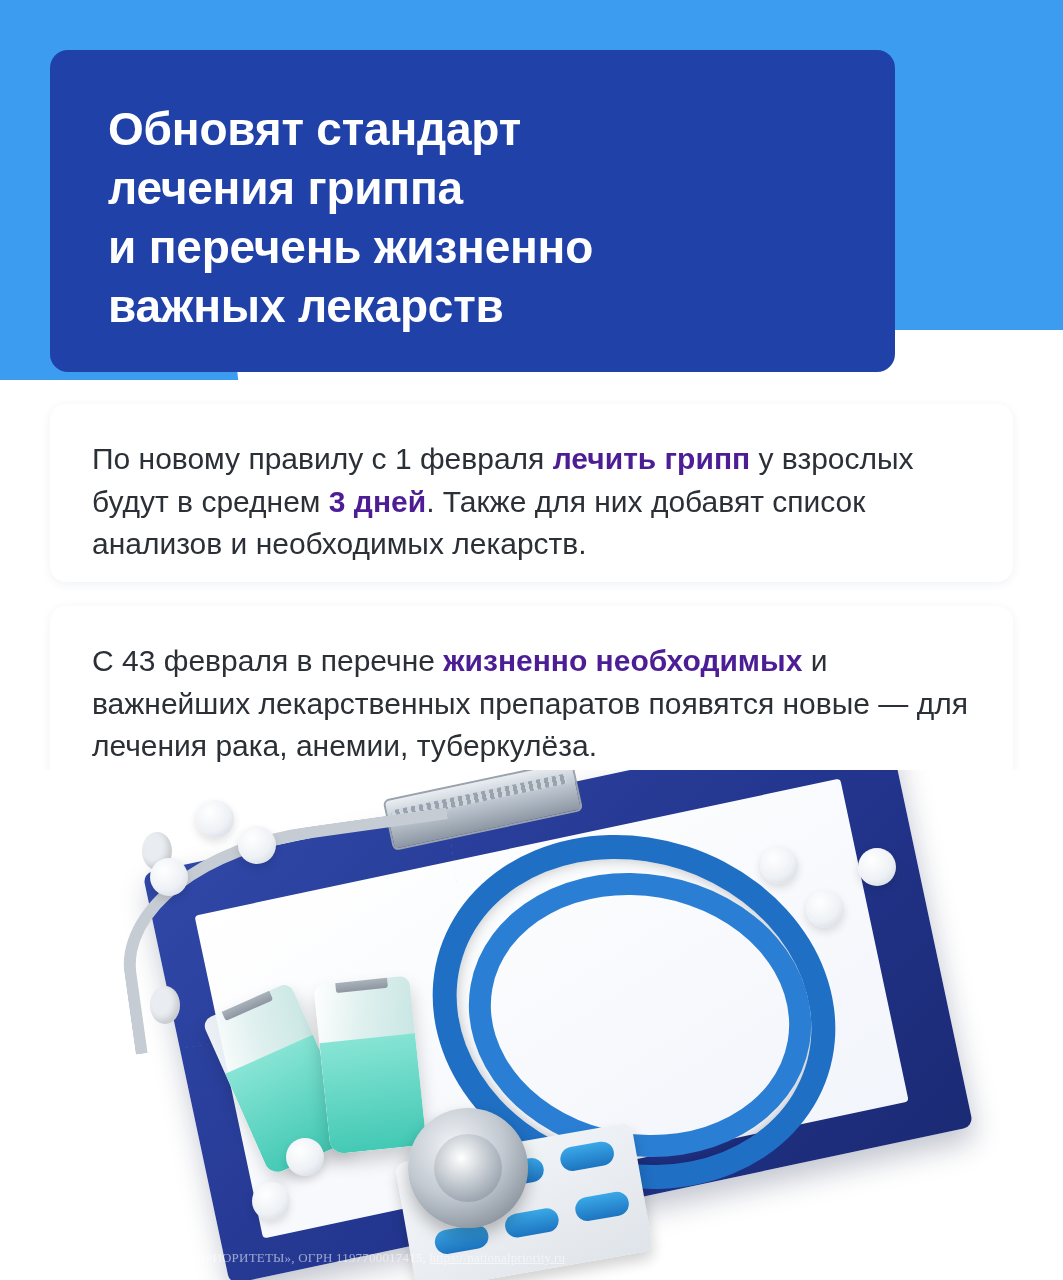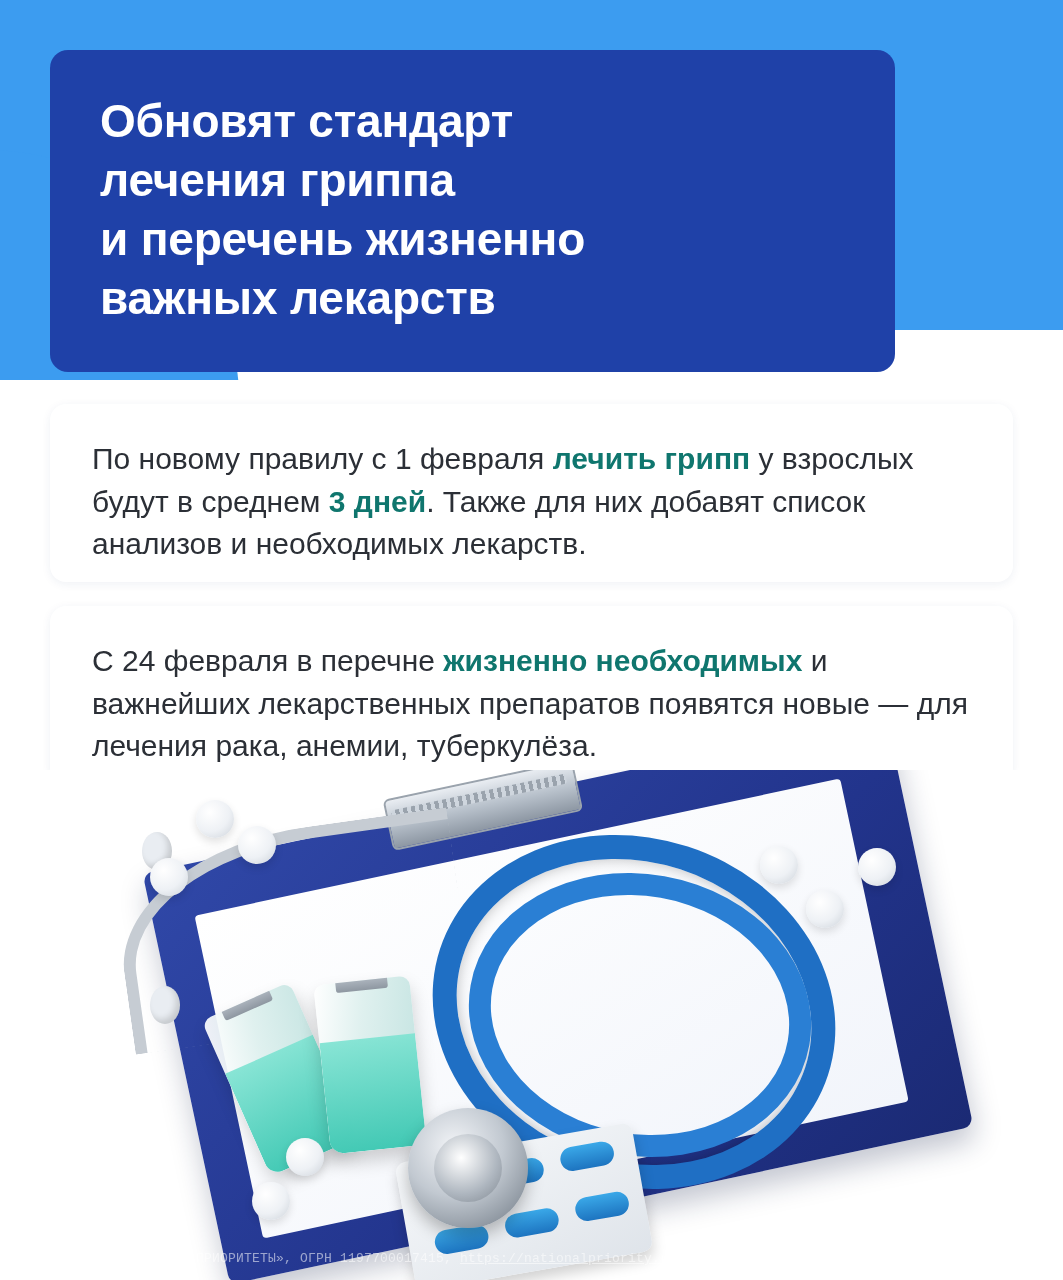--- a/index.html
+++ b/index.html
@@ -67,21 +67,21 @@
     left: 50px;
     top: 50px;
     width: 845px;
     height: 322px;
     background: #1f41a8;
     border-radius: 18px;
     box-sizing: border-box;
     padding: 38px 46px 0 46px;
   }
   .title-card h1 {
-    margin: 4px;
+    margin: 12px;
     color: #ffffff;
     font-size: 46px;
     line-height: 1.28;
     font-weight: bold;
     letter-spacing: -0.2px;
     font-family: "Liberation Sans", sans-serif;
     white-space: pre-line;
   }
 
   
@@ -138,21 +138,21 @@
   }
   .text-card p {
     margin: 0;
     color: #2b2f36;
     font-size: 30px;
     line-height: 1.42;
     font-family: "Liberation Sans", sans-serif;
   }
   .text-card b {
     font-weight: bold;
-    color: #0f766e;
+    color: #4c1d95;
   }
   #card-1 { top: 404px; height: 178px; }
   #card-2 { top: 606px; height: 178px; }
 
   
   .photo {
     position: absolute;
     left: 0;
     top: 770px;
     width: 1063px;
@@ -311,26 +311,26 @@
     position: absolute;
     width: 38px; height: 38px;
     border-radius: 50%;
     background: radial-gradient(circle at 36% 32%, #ffffff 0%, #eef1f5 55%, #ccd2d9 100%);
     box-shadow: 0 4px 8px rgba(0,0,0,0.12);
   }
 
   
   .footer {
     position: absolute;
-    left: 52px;
+    left: 40px;
     bottom: 14px;
     width: 960px;
     color: rgba(255,255,255,0.55);
     font-size: 13px;
-    font-family: Liberation Mono, monospace;
+    font-family: Liberation Serif, serif;
     letter-spacing: 0.2px;
   }
   .footer .link { color: rgba(255,255,255,0.55); text-decoration: underline; }
 </style>
 </head>
 <body>
 
 <div class="poster">
 
   <div class="bg-top-blue"></div>
@@ -345,21 +345,21 @@
 и перечень жизненно
 важных лекарств</h1>
   </div>
 
 
   <div class="text-card" id="card-1">
     <p><span>По новому правилу с 1 февраля </span><b>лечить грипп</b><span> у взрослых будут в среднем </span><b>3 дней</b><span>. Также для них добавят список анализов и необходимых лекарств.</span></p>
   </div>
 
   <div class="text-card" id="card-2">
-    <p><span>С 24 февраля в перечне </span><b>жизненно необходимых</b><span> и важнейших лекарственных препаратов появятся новые — для лечения рака, анемии, туберкулёза.</span></p>
+    <p><span>С 43 февраля в перечне </span><b>жизненно необходимых</b><span> и важнейших лекарственных препаратов появятся новые — для лечения рака, анемии, туберкулёза.</span></p>
   </div>
 
   <div class="photo">
 
     <div class="clipboard">
       <div class="paper"></div>
       <div class="clip"></div>
       <div class="clip-bar"></div>
     </div>
 

